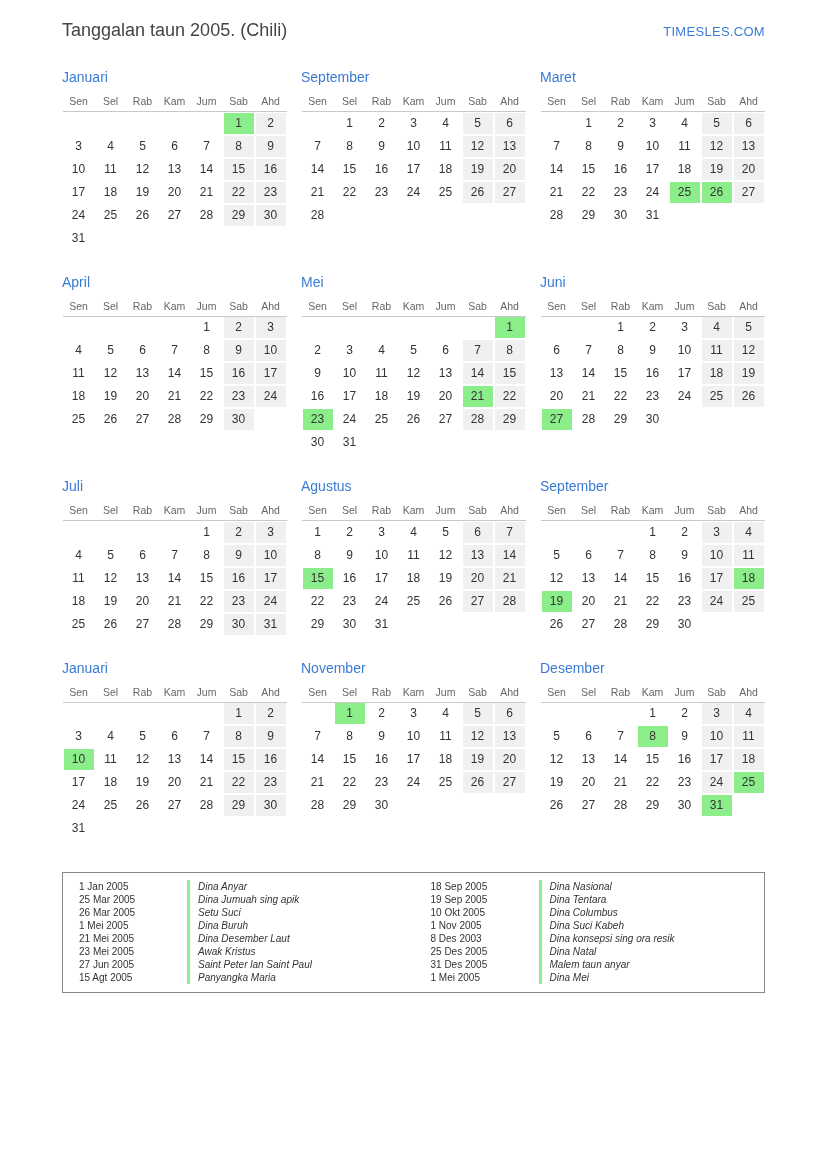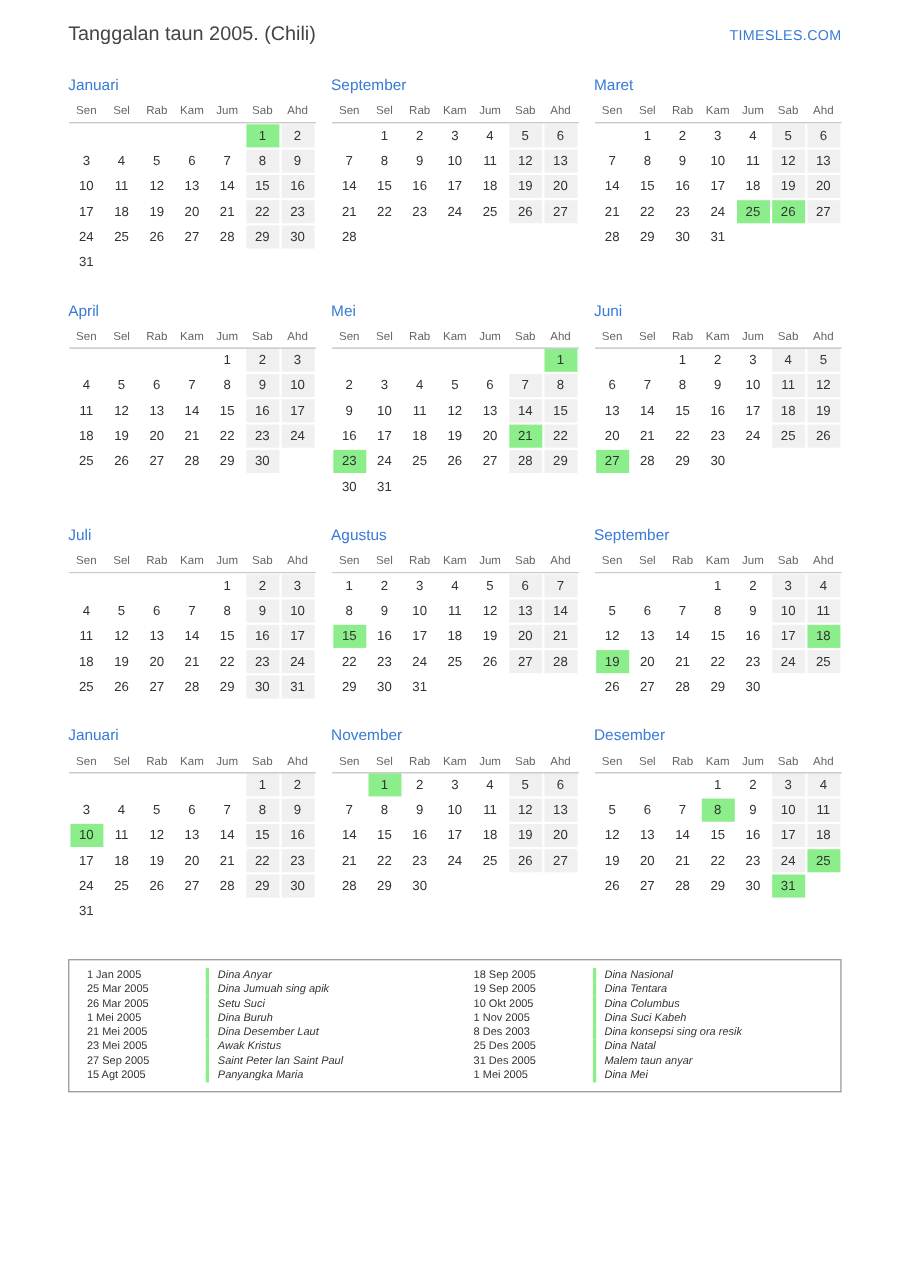--- a/index.html
+++ b/index.html
@@ -1795,21 +1795,21 @@
         <div class="legend-date">25 Mar 2005</div>
         <div class="legend-name">Dina Jumuah sing apik</div>
         <div class="legend-date">26 Mar 2005</div>
         <div class="legend-name">Setu Suci</div>
         <div class="legend-date">1 Mei 2005</div>
         <div class="legend-name">Dina Buruh</div>
         <div class="legend-date">21 Mei 2005</div>
         <div class="legend-name">Dina Desember Laut</div>
         <div class="legend-date">23 Mei 2005</div>
         <div class="legend-name">Awak Kristus</div>
-        <div class="legend-date">27 Sep 2005</div>
+        <div class="legend-date">27 Jun 2005</div>
         <div class="legend-name">Saint Peter lan Saint Paul</div>
         <div class="legend-date">15 Agt 2005</div>
         <div class="legend-name">Panyangka Maria</div>
       </div>
     <div class="legend-col">
         <div class="legend-date">18 Sep 2005</div>
         <div class="legend-name">Dina Nasional</div>
         <div class="legend-date">19 Sep 2005</div>
         <div class="legend-name">Dina Tentara</div>
         <div class="legend-date">10 Okt 2005</div>

